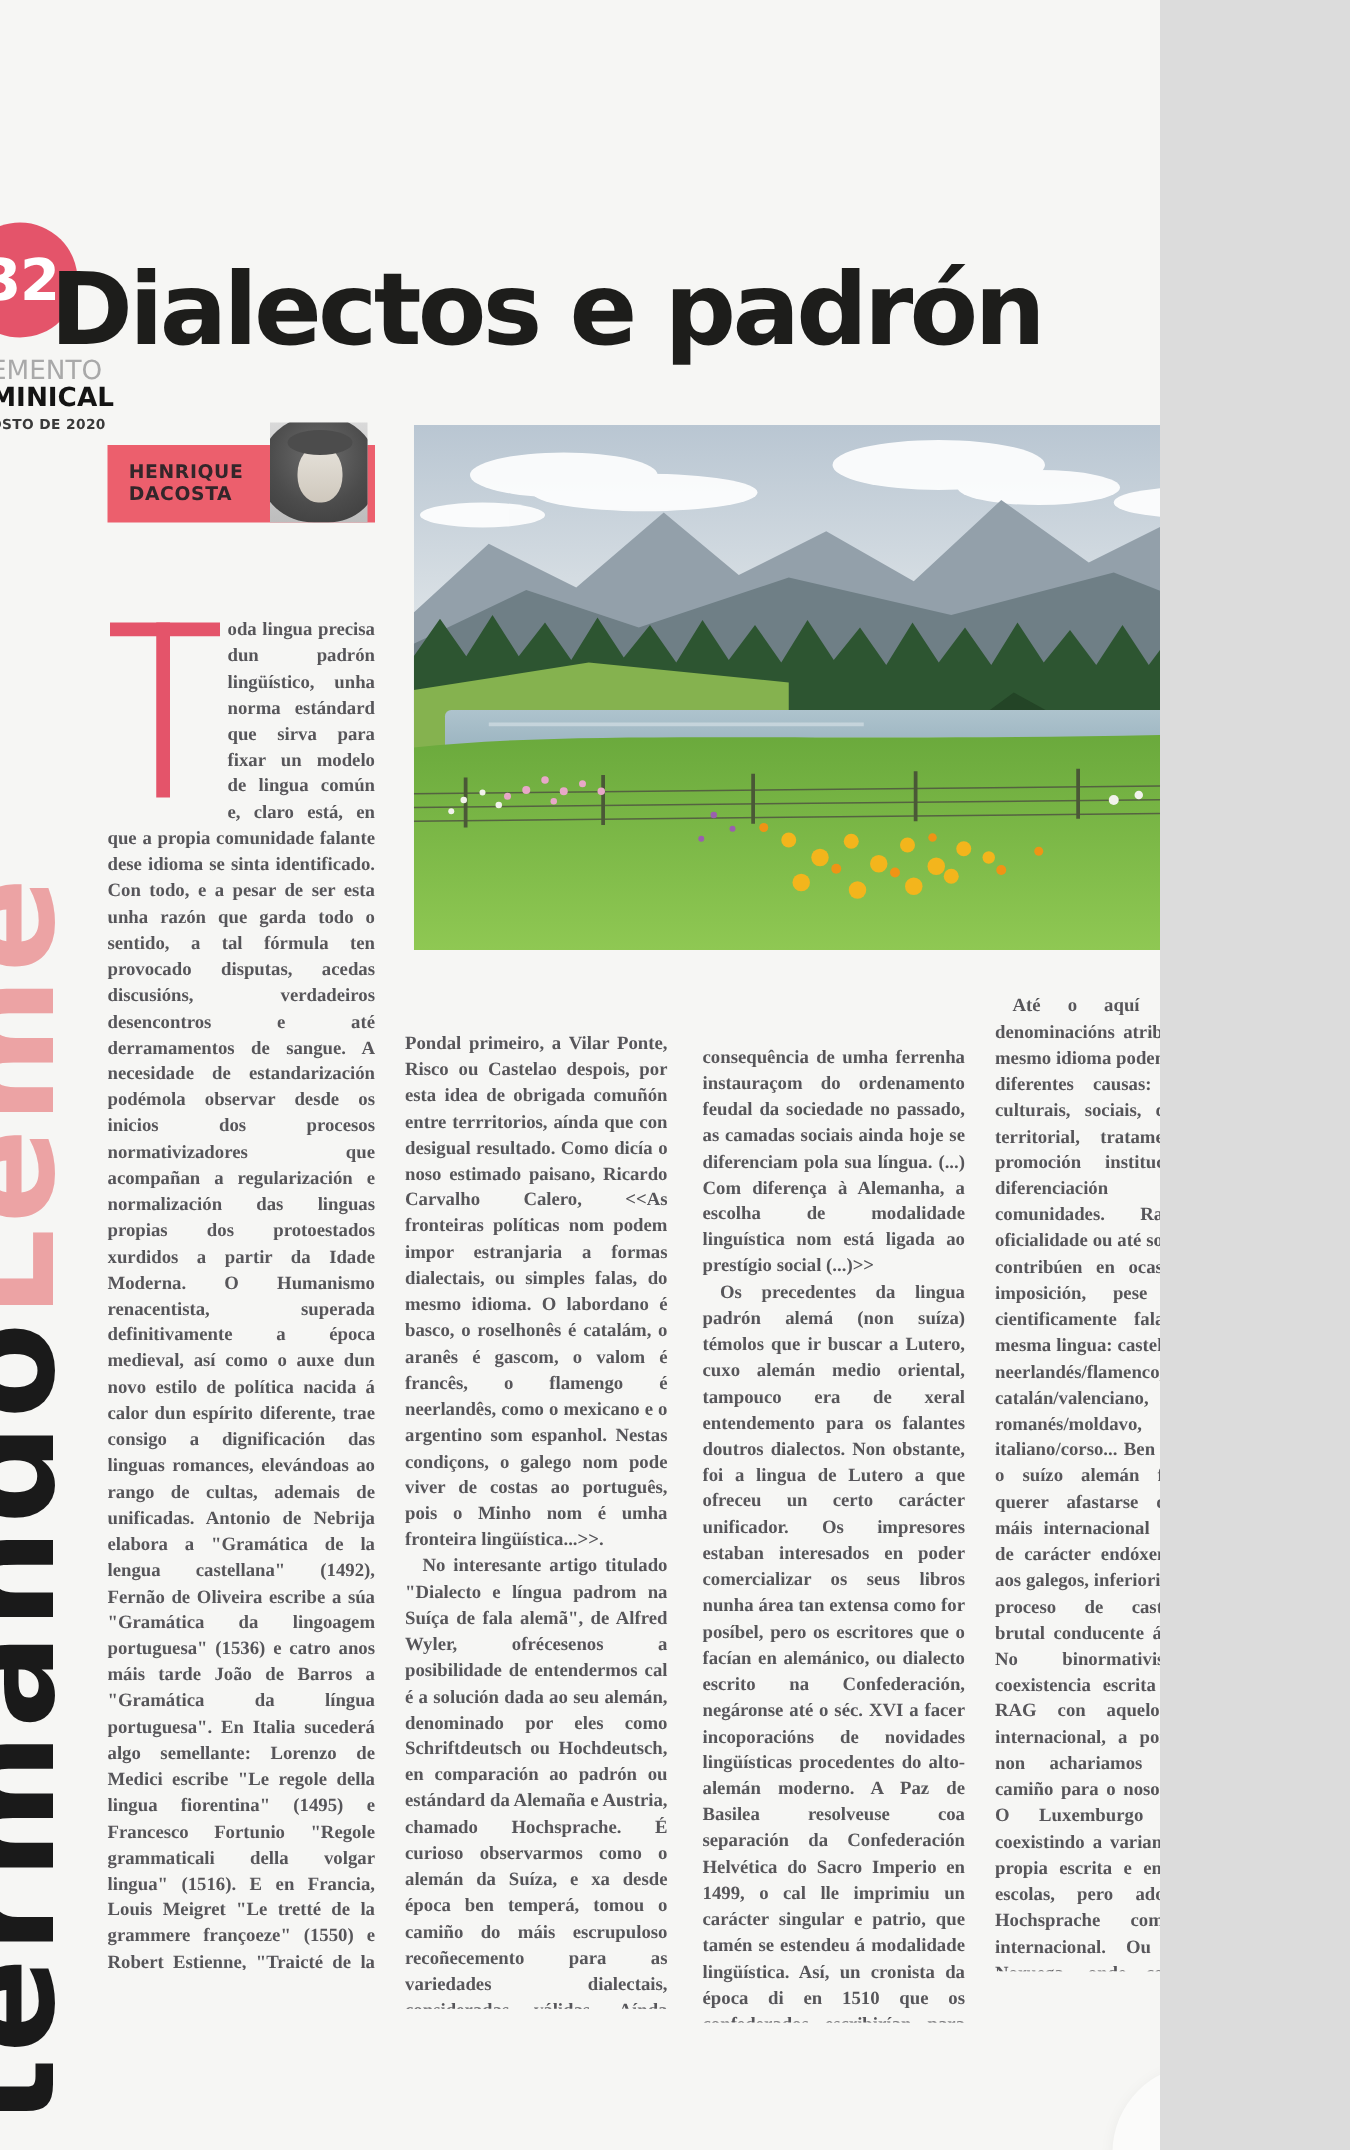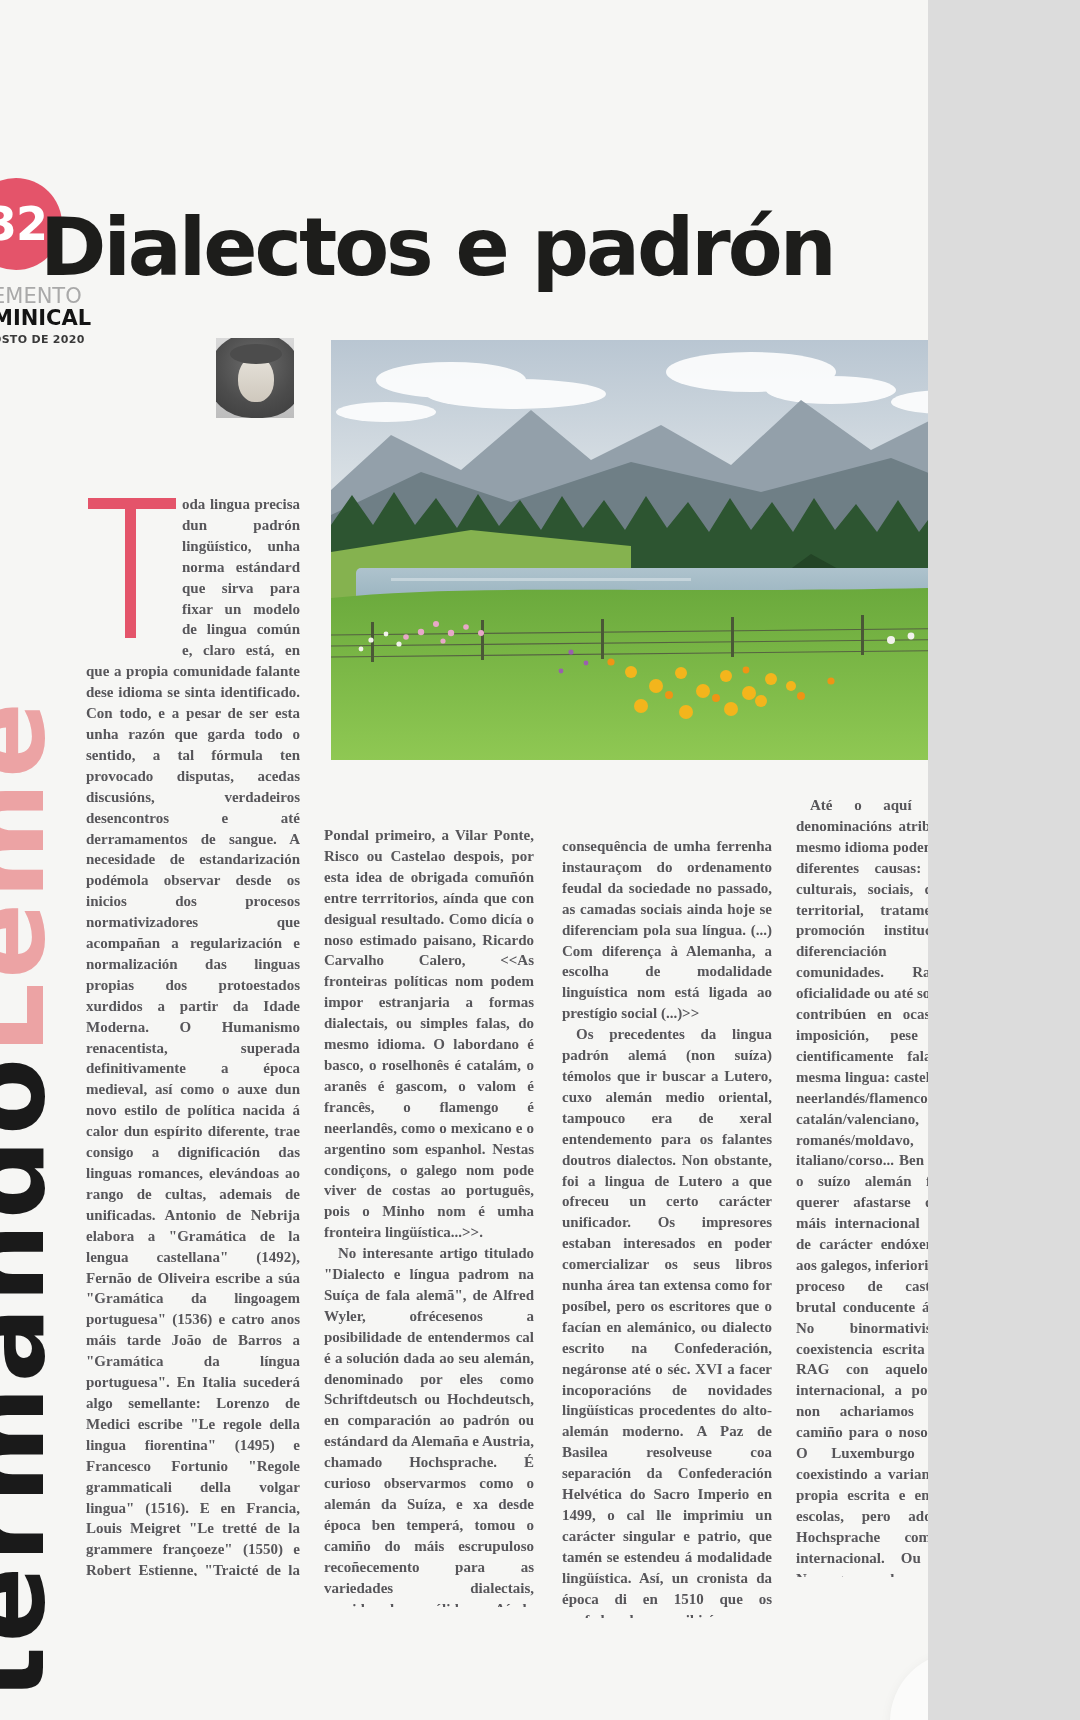--- a/index.html
+++ b/index.html
@@ -70,20 +70,23 @@
   <div class="issue-circle">
     <span>32</span>
   </div>
   <div class="supp supp1">EMENTO</div>
   <div class="supp supp2">MINICAL</div>
   <div class="supp supp3">OSTO DE 2020</div>
 
   <h1 class="title"><span>Dialectos e padrón</span><br>
   </h1>
 
+  <div class="author-block">
+    <div class="author-name"><span>HENRIQUE</span><br><span>DACOSTA</span></div>
+  </div>
   <div class="author-photo">
     <div class="ap-hair"></div>
     <div class="ap-face"></div>
     <div class="ap-fringe"></div>
   </div>
 
   <div class="photo">
     <svg width="671" height="420" viewBox="0 0 671 420" xmlns="http://www.w3.org/2000/svg">
       <defs>
         <linearGradient id="skyg" x1="0" y1="0" x2="0" y2="1">

